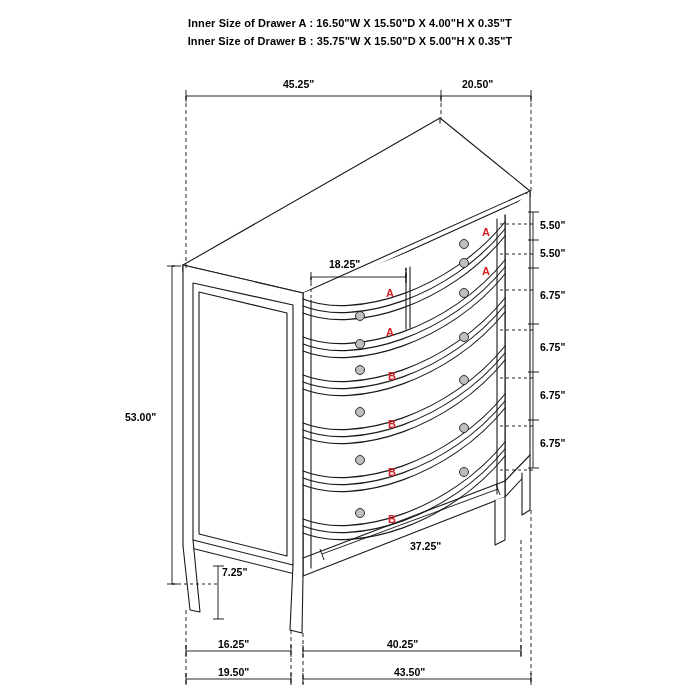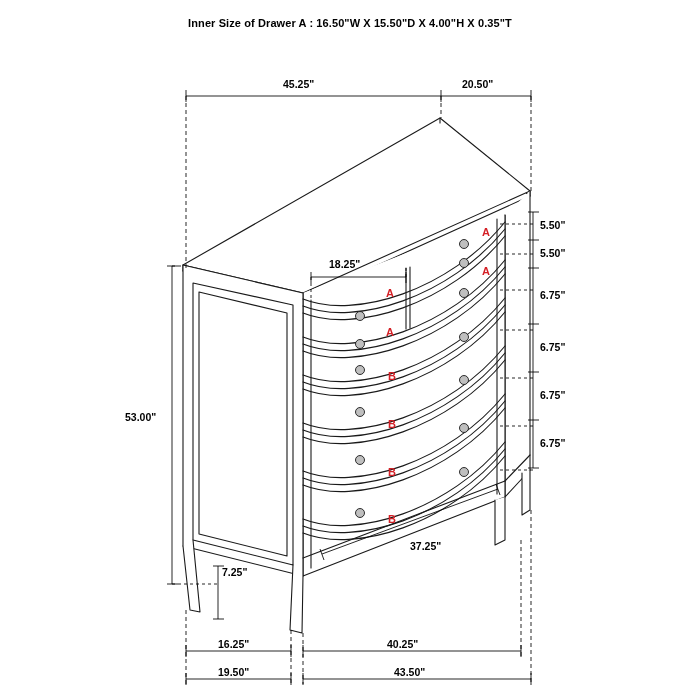--- a/index.html
+++ b/index.html
@@ -57,20 +57,21 @@
     white-space: nowrap;
   }
 </style>
 </head>
 <body>
 
 <div id="stage">
 
   <div class="title-block">
     <div class="title-line">Inner Size of Drawer A : 16.50"W X 15.50"D X 4.00"H X 0.35"T</div>
+    <div class="title-line">Inner Size of Drawer B : 35.75"W X 15.50"D X 5.00"H X 0.35"T</div>
   </div>
 
   <svg class="diagram" viewBox="0 0 700 700">
     <g fill="none" stroke="#1a1a1a" stroke-width="1.1" stroke-linejoin="round" stroke-linecap="round">
 
       <path d="M303,298 L183,271 L183,265 L300,292 Z"></path>
       <path d="M183,271 L440,123 L530,196 L303,299 Z" fill="#ffffff"></path>
       <path d="M183,265 L440,118 L530,191 L303,293 Z" fill="#ffffff"></path>
       <path d="M440,123 L440,118 M530,196 L530,191"></path>
 

